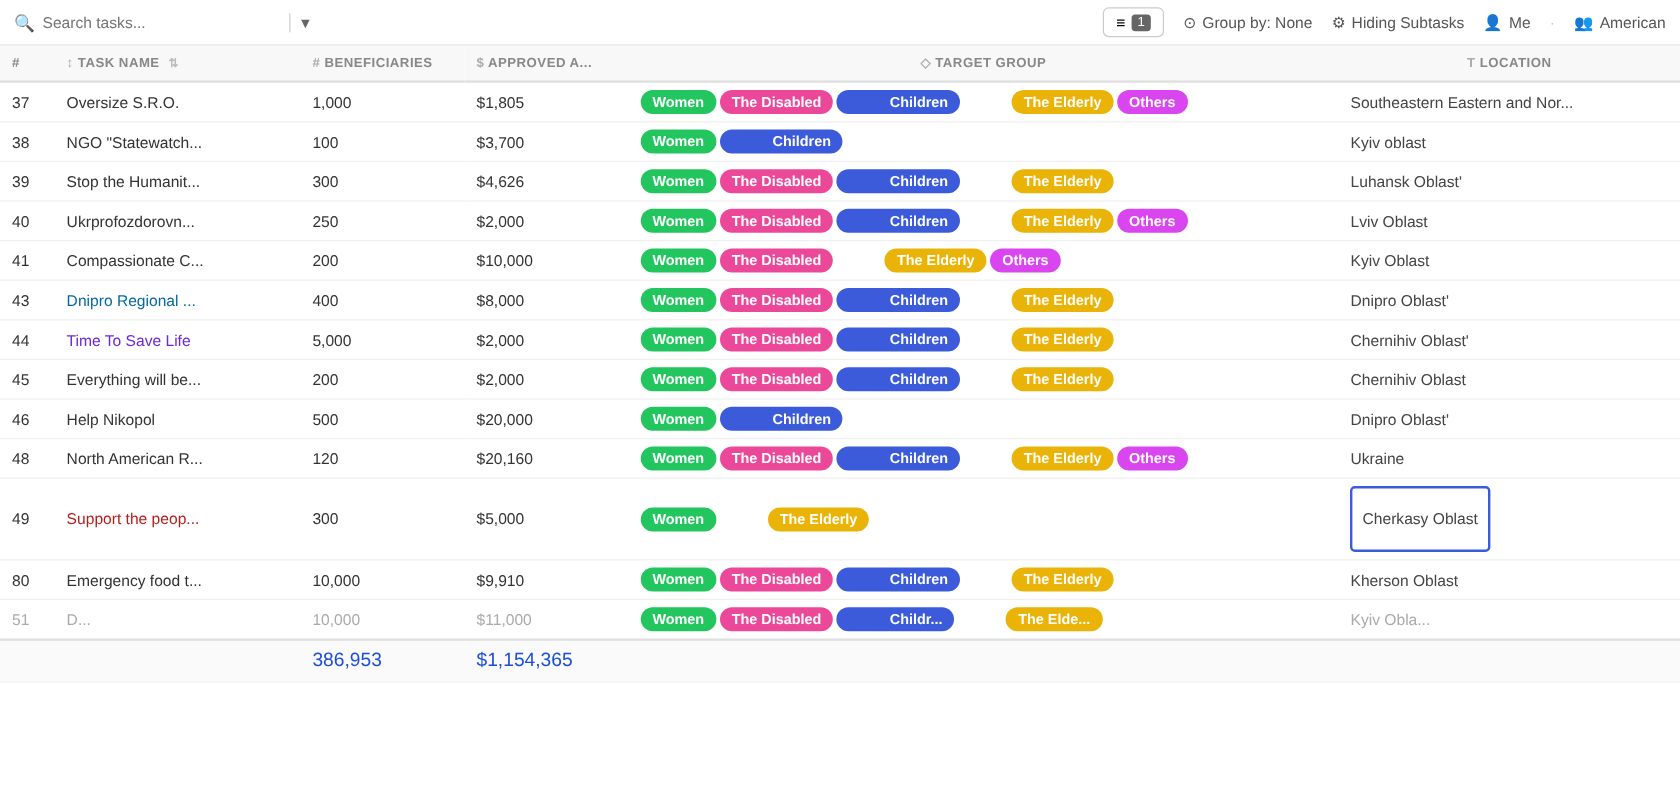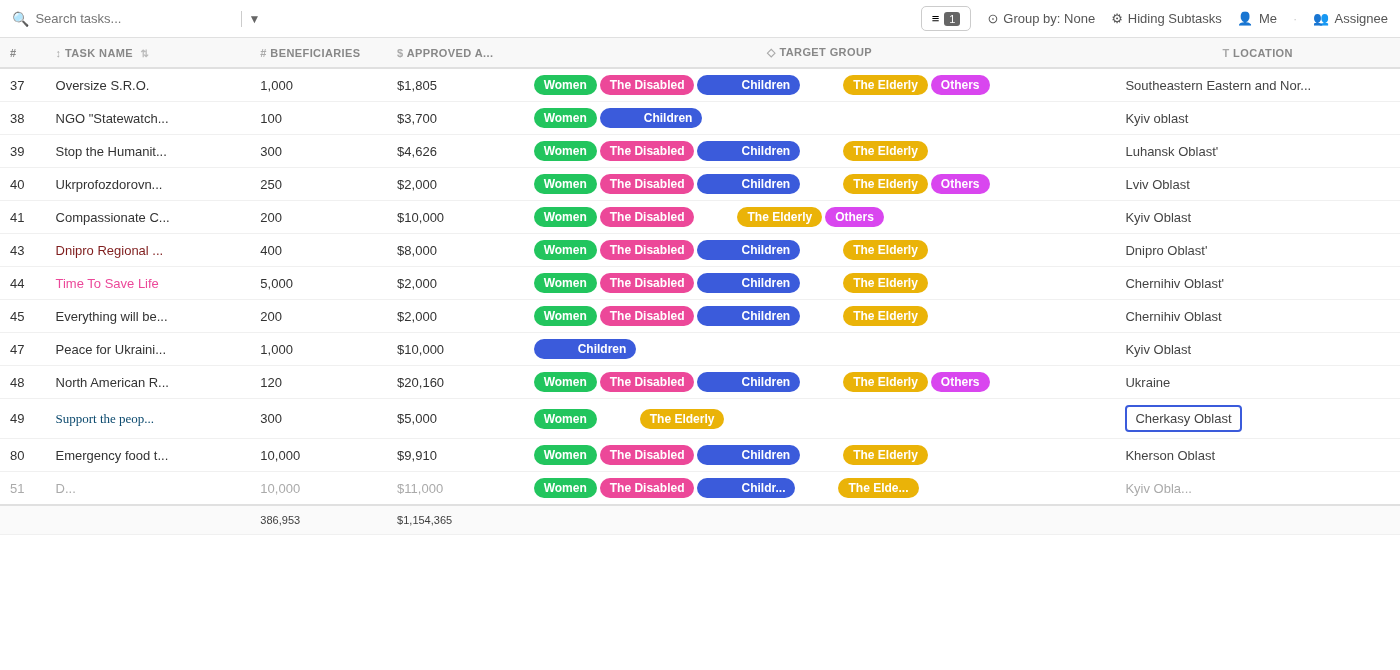--- a/index.html
+++ b/index.html
@@ -79,28 +79,28 @@
     .tag-women { background: #22c55e; }
     .tag-disabled { background: #ec4899; }
     .tag-children { background: #3b5bdb; padding-left: 44px; }
     .tag-elderly { background: #eab308; color: #fff; margin-left: 40px; }
     .tag-others { background: #d946ef; }
 
     .loc-cell { color: #444; }
     .loc-selected {
       border: 2px solid #3b5bdb;
       border-radius: 4px;
-      padding: 4px 8px;
+      padding: 18px 8px;
       display: inline-block;
       background: #fff;
     }
 
     tfoot tr td {
-      font-size: 11px;
-      color: #404040;
+      font-size: 16px;
+      color: #1d4ed8;
       font-weight: 500;
       border-top: 2px solid #e0e0e0;
       background: #fafafa;
       padding: 8px 10px;
     }
   </style>
 </head>
 <body>
 
 <div class="toolbar">
@@ -123,21 +123,21 @@
       <span>⚙</span>
       <span>Hiding Subtasks</span>
     </div>
     <div class="toolbar-btn">
       <span>👤</span>
       <span>Me</span>
     </div>
     <span class="toolbar-sep">·</span>
     <div class="toolbar-btn">
       <span>👥</span>
-      <span>Assignee</span>
+      <span>American</span>
     </div>
   </div>
 </div>
 
 <div class="table-container">
   <table>
     <thead>
       <tr>
         <th class="col-num">#</th>
         <th class="col-task">
@@ -199,61 +199,61 @@
         <tr>
           <td>41</td>
           <td style="color: rgb(51, 51, 51);">Compassionate C...</td>
           <td>200</td>
           <td>$10,000</td>
           <td><span class="tag tag-women">Women</span><span class="tag tag-disabled">The Disabled</span><span class="tag tag-elderly">The Elderly</span><span class="tag tag-others">Others</span></td>
           <td class="loc-cell">Kyiv Oblast</td>
         </tr>
         <tr>
           <td>43</td>
-          <td style="color: #7f1d1d; margin-top: 39px;">Dnipro Regional ...</td>
+          <td style="color: #0369a1; margin-top: 39px;">Dnipro Regional ...</td>
           <td>400</td>
           <td>$8,000</td>
           <td><span class="tag tag-women">Women</span><span class="tag tag-disabled">The Disabled</span><span class="tag tag-children">Children</span><span class="tag tag-elderly">The Elderly</span></td>
           <td class="loc-cell">Dnipro Oblast'</td>
         </tr>
         <tr>
           <td>44</td>
-          <td style="color: #ec4899;">Time To Save Life</td>
+          <td style="color: #6d28d9;">Time To Save Life</td>
           <td>5,000</td>
           <td>$2,000</td>
           <td><span class="tag tag-women">Women</span><span class="tag tag-disabled">The Disabled</span><span class="tag tag-children">Children</span><span class="tag tag-elderly">The Elderly</span></td>
           <td class="loc-cell">Chernihiv Oblast'</td>
         </tr>
         <tr>
           <td>45</td>
           <td style="color: rgb(51, 51, 51);">Everything will be...</td>
           <td>200</td>
           <td>$2,000</td>
           <td><span class="tag tag-women">Women</span><span class="tag tag-disabled">The Disabled</span><span class="tag tag-children">Children</span><span class="tag tag-elderly">The Elderly</span></td>
           <td class="loc-cell">Chernihiv Oblast</td>
         </tr>
         <tr>
-          <td>47</td>
-          <td style="color: rgb(51, 51, 51);">Peace for Ukraini...</td>
-          <td>1,000</td>
-          <td>$10,000</td>
-          <td><span class="tag tag-children">Children</span></td>
-          <td class="loc-cell">Kyiv Oblast</td>
+          <td>46</td>
+          <td style="color: rgb(51, 51, 51);">Help Nikopol</td>
+          <td>500</td>
+          <td>$20,000</td>
+          <td><span class="tag tag-women">Women</span><span class="tag tag-children">Children</span></td>
+          <td class="loc-cell">Dnipro Oblast'</td>
         </tr>
         <tr>
           <td>48</td>
           <td style="color: rgb(51, 51, 51);">North American R...</td>
           <td>120</td>
           <td>$20,160</td>
           <td><span class="tag tag-women">Women</span><span class="tag tag-disabled">The Disabled</span><span class="tag tag-children">Children</span><span class="tag tag-elderly">The Elderly</span><span class="tag tag-others">Others</span></td>
           <td class="loc-cell">Ukraine</td>
         </tr>
         <tr>
           <td>49</td>
-          <td style="color: #0c4a6e; font-family: Liberation Serif, serif;">Support the peop...</td>
+          <td style="color: #b91c1c;">Support the peop...</td>
           <td>300</td>
           <td>$5,000</td>
           <td><span class="tag tag-women">Women</span><span class="tag tag-elderly">The Elderly</span></td>
           <td class="loc-cell"><span class="loc-selected">Cherkasy Oblast</span></td>
         </tr>
         <tr>
           <td>80</td>
           <td style="color: rgb(51, 51, 51);">Emergency food t...</td>
           <td>10,000</td>
           <td>$9,910</td>

